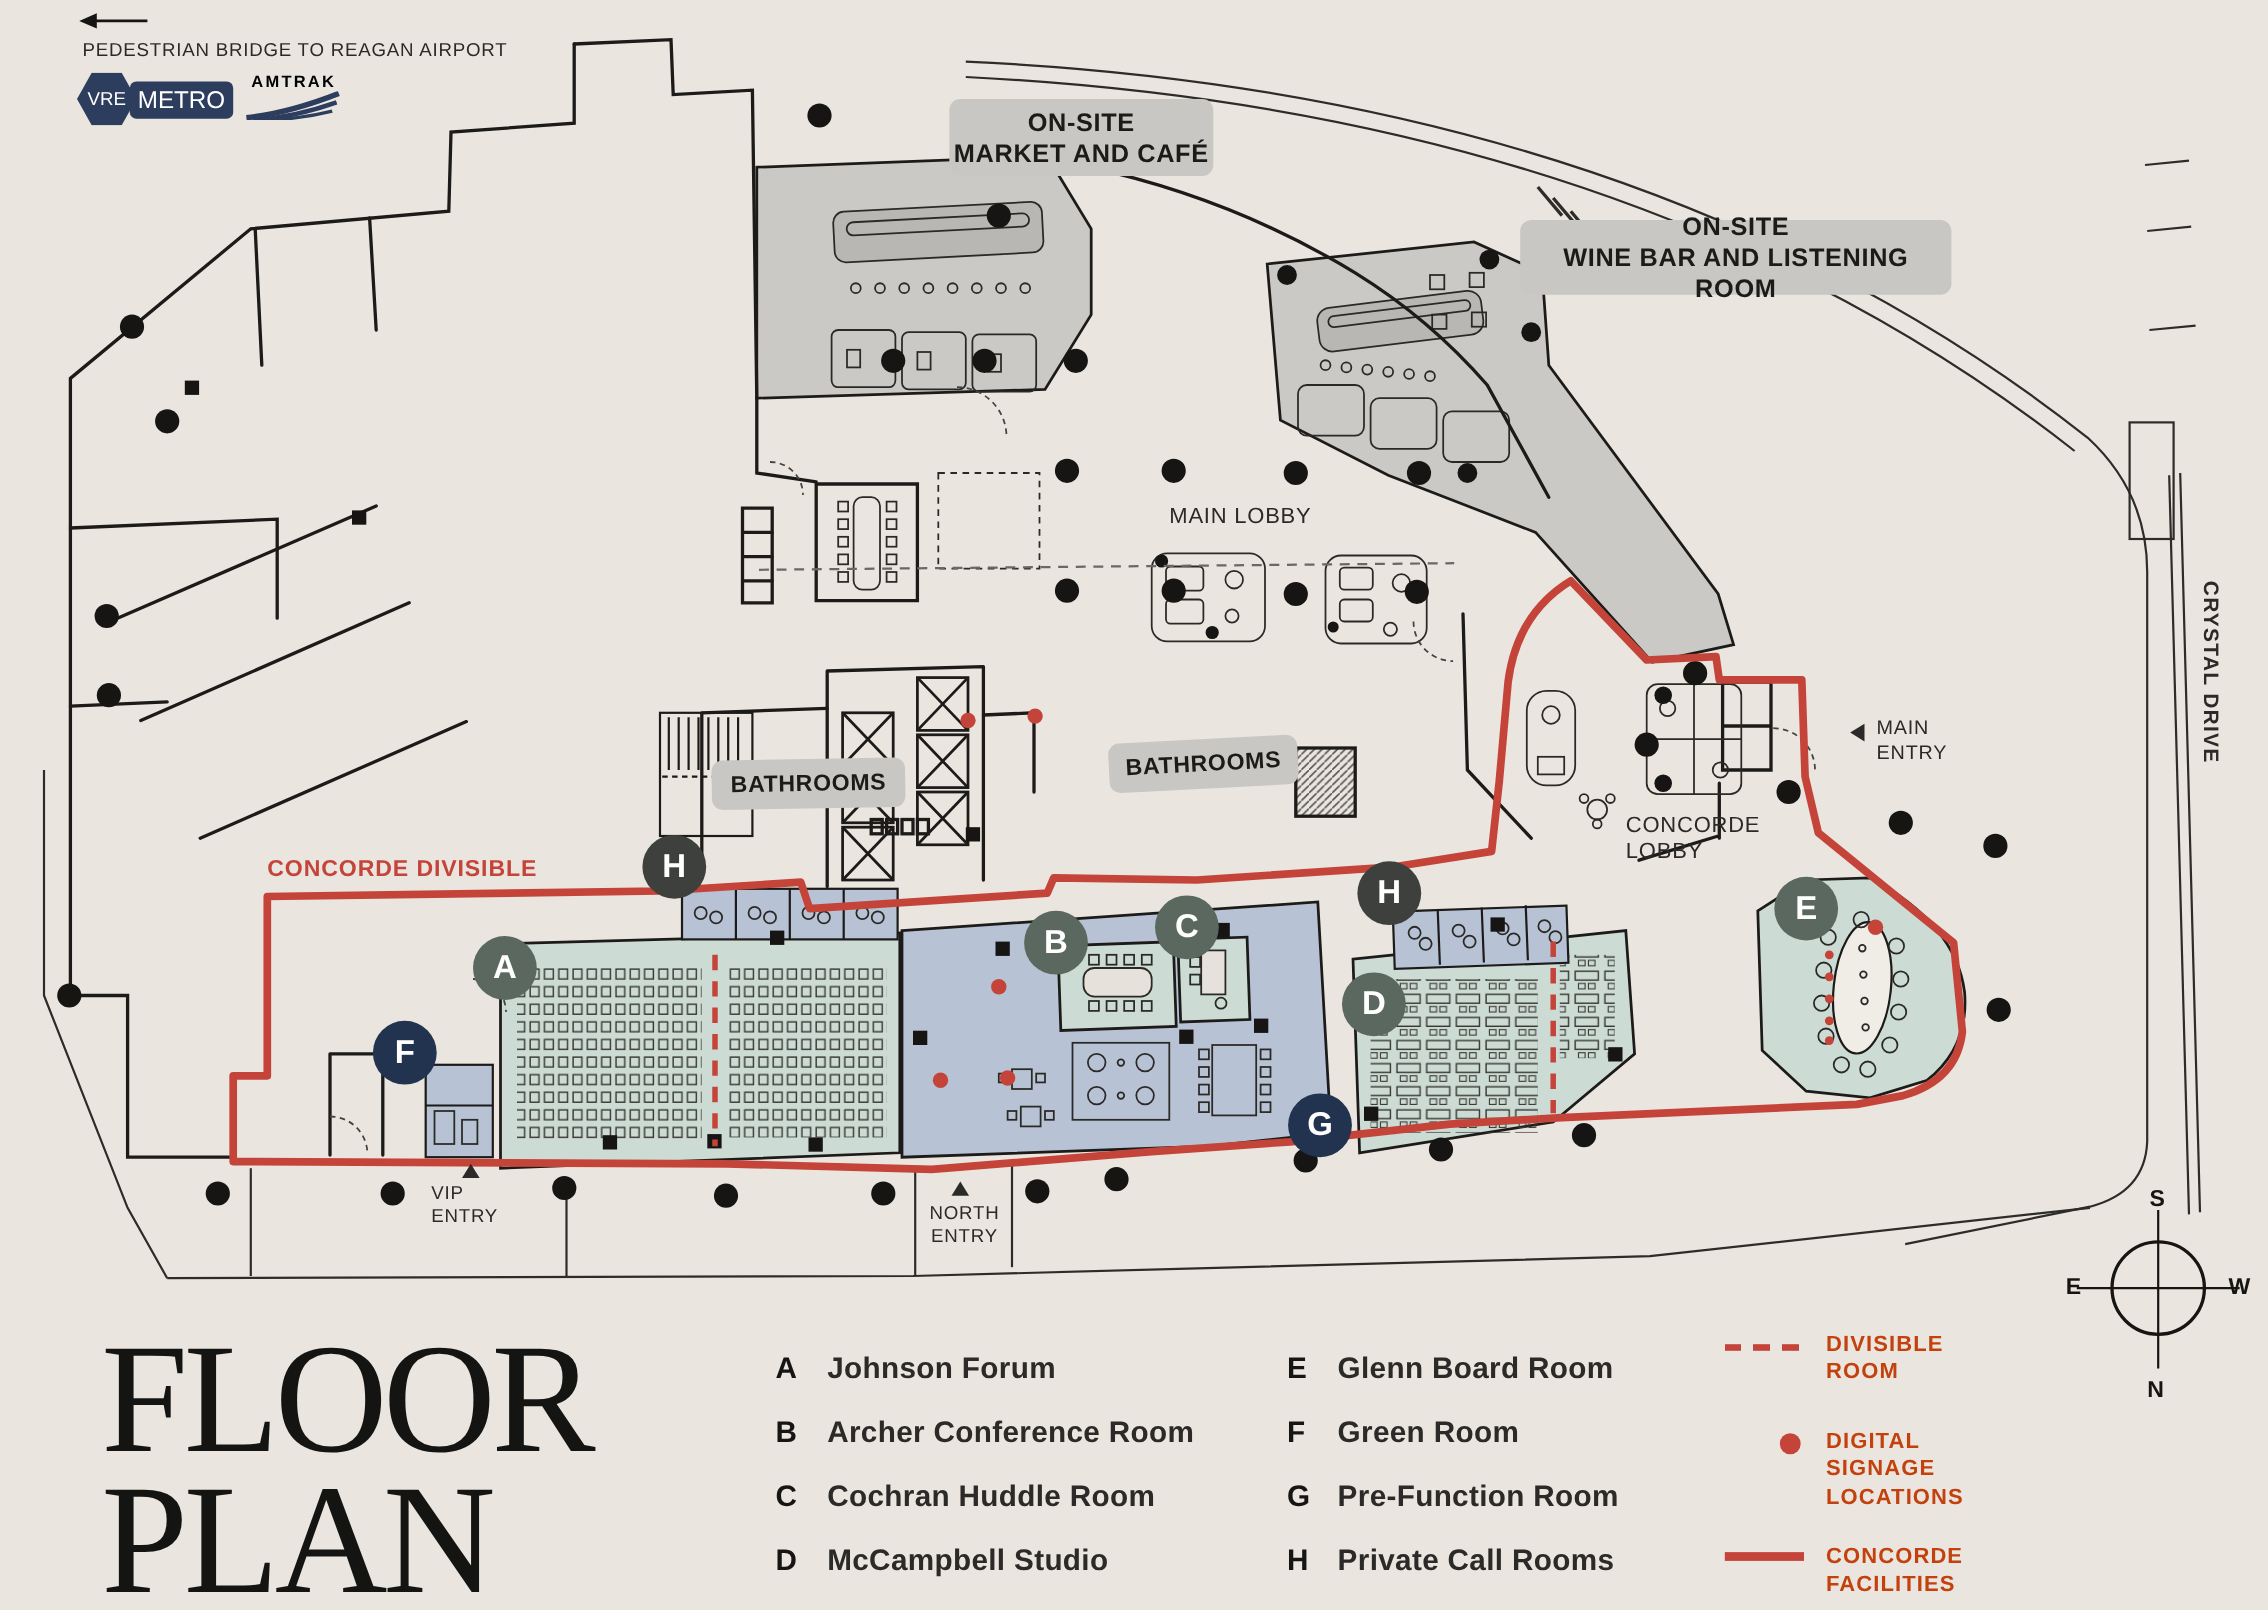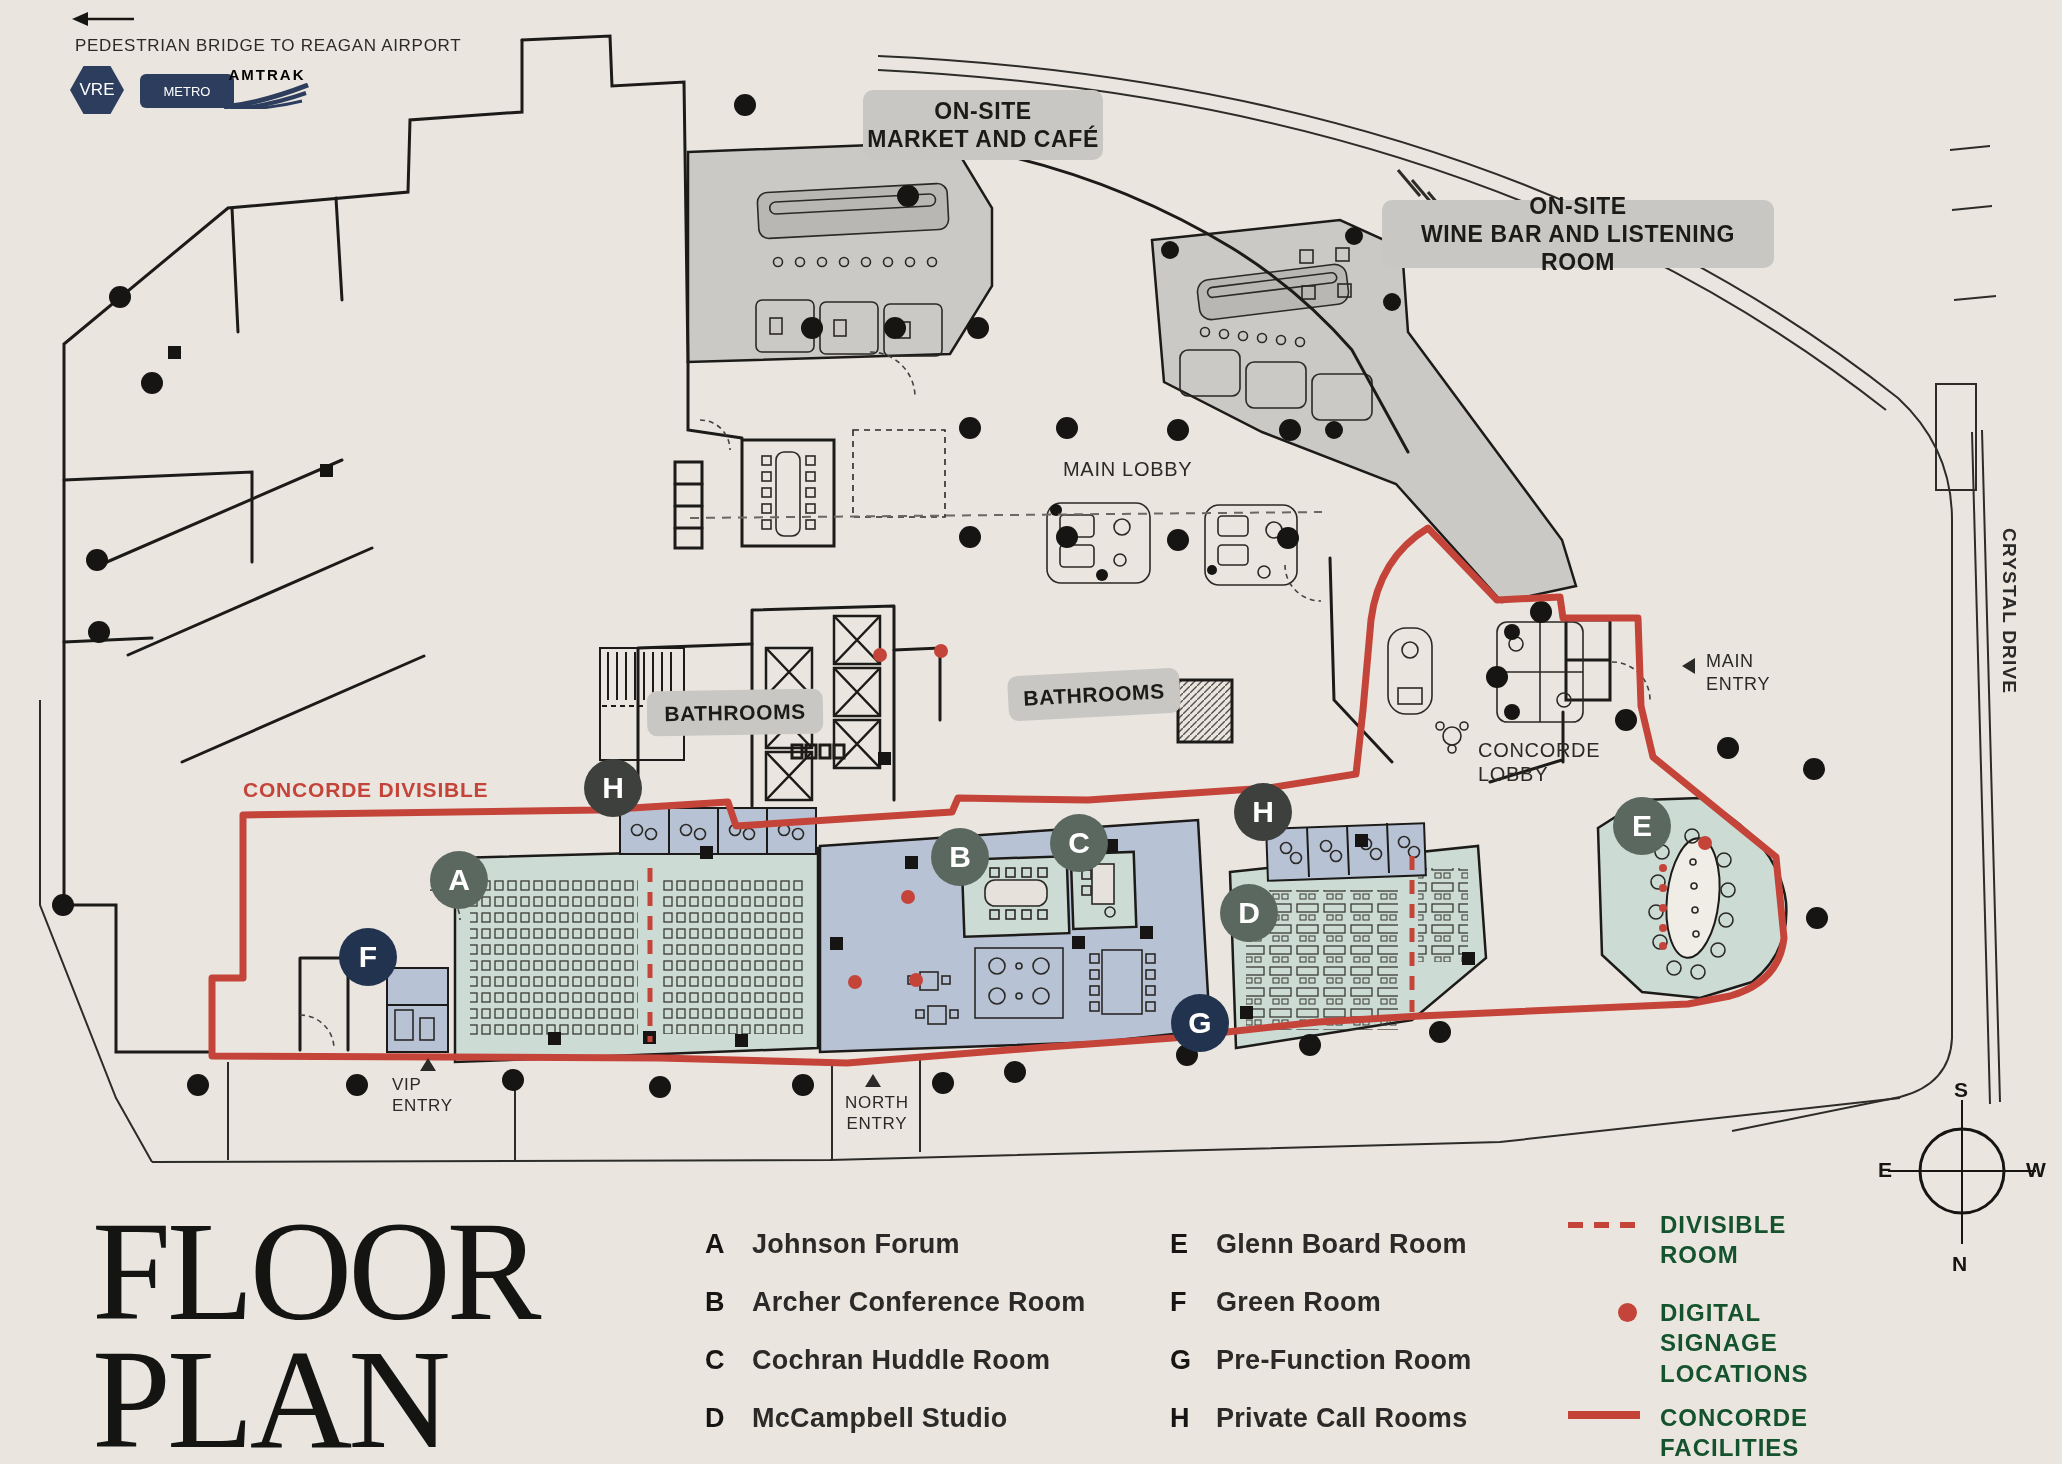--- a/index.html
+++ b/index.html
@@ -21,21 +21,21 @@
   .redlabel{position:absolute;font-weight:bold;color:var(--accent-red);letter-spacing:.8px;white-space:nowrap;}
   .marker{position:absolute;width:58px;height:58px;border-radius:50%;display:flex;align-items:center;
           justify-content:center;color:#fff;font-weight:bold;font-size:30px;line-height:1;}
   .m-sage{background:var(--marker-sage);} .m-navy{background:var(--marker-navy);} .m-char{background:var(--marker-charcoal);}
   .tri-up{width:0;height:0;border-left:8px solid transparent;border-right:8px solid transparent;
           border-bottom:13px solid #2b2a28;position:absolute;}
   .tri-left{width:0;height:0;border-top:8px solid transparent;border-bottom:8px solid transparent;
           border-right:13px solid #2b2a28;position:absolute;}
   .lg-letter{position:absolute;font-weight:bold;font-size:27px;color:#161513;}
   .lg-name{position:absolute;font-size:27px;font-weight:bold;color:#2b2a28;letter-spacing:.3px;white-space:nowrap;}
-  .lg3{position:absolute;font-size:24px;font-weight:bold;color:#14532d;letter-spacing:1px;line-height:1.27;}
+  .lg3{position:absolute;font-size:20px;font-weight:bold;color:#c2410c;letter-spacing:1px;line-height:1.27;}
   .sym-dash{position:absolute;width:72px;height:6px;
             background:repeating-linear-gradient(90deg,var(--accent-red) 0 15px,transparent 15px 26px);}
   .sym-dot{position:absolute;width:19px;height:19px;border-radius:50%;background:var(--accent-red);}
   .sym-line{position:absolute;width:72px;height:8px;background:var(--accent-red);}
   .title{position:absolute;left:92px;top:1208px;font-family:"Liberation Serif","DejaVu Serif",serif;
          font-weight:normal;font-size:142px;line-height:.9;color:#141413;letter-spacing:-4px;}
   .badge{position:absolute;background:#2c3d5e;color:#fff;display:flex;align-items:center;justify-content:center;font-weight:normal;}
   .compass-letter{position:absolute;font-weight:bold;font-size:21px;color:#161513;}
   .crystal{position:absolute;left:2020px;top:528px;transform:rotate(90deg);transform-origin:0 0;
            font-weight:bold;font-size:19px;letter-spacing:1.2px;color:#2b2a28;white-space:nowrap;}
@@ -432,21 +432,21 @@
   </svg>
 
   <svg class="abs" style="left:72px;top:10px" width="64" height="18">
     <line x1="10" y1="9" x2="62" y2="9" stroke="#161513" stroke-width="2.5"></line>
     <polygon points="0,9 16,2 16,16" fill="#161513"></polygon>
   </svg>
   <div class="plabel" style="left:75px;top:36px;font-size:17px">PEDESTRIAN BRIDGE TO REAGAN AIRPORT</div>
 
   <div class="badge" style="left:70px;top:66px;width:54px;height:48px;font-size:17px;
        clip-path:polygon(25% 0,75% 0,100% 50%,75% 100%,25% 100%,0 50%)">VRE</div>
-  <div class="badge" style="left:140px;top:74px;width:94px;height:34px;font-size:13px;border-radius:6px">METRO</div>
+  <div class="badge" style="left:118px;top:74px;width:94px;height:34px;font-size:22px;border-radius:6px">METRO</div>
   <div class="abs" style="left:222px;top:66px;width:90px">
     <div style="font-size:15px;font-weight:bold;letter-spacing:2px;color:#000000;text-align:center">AMTRAK</div>
     <svg width="90" height="26">
       <path d="M 2,24 Q 40,20 86,2" stroke="#2c3d5e" stroke-width="5" fill="none"></path>
       <path d="M 8,26 Q 44,24 84,10" stroke="#2c3d5e" stroke-width="4" fill="none"></path>
       <path d="M 16,26 Q 48,26 80,18" stroke="#2c3d5e" stroke-width="3" fill="none"></path>
     </svg>
   </div>
 
   <div class="graybox" style="left:863px;top:90px;width:240px;height:70px;font-size:23px">

